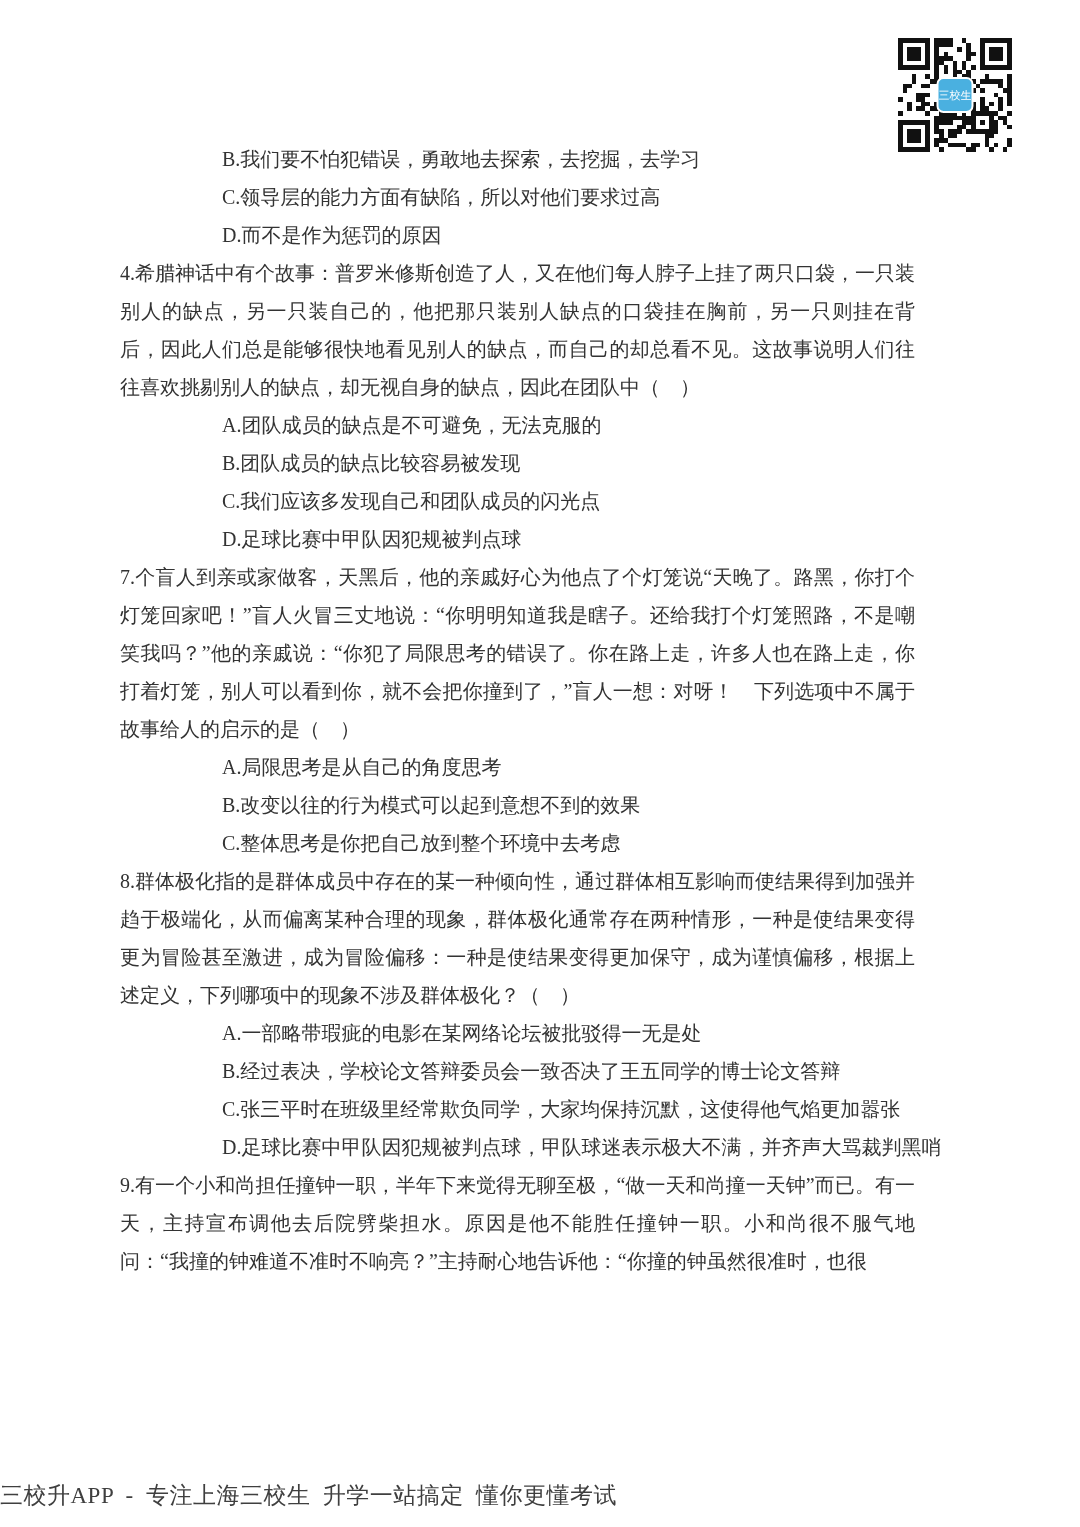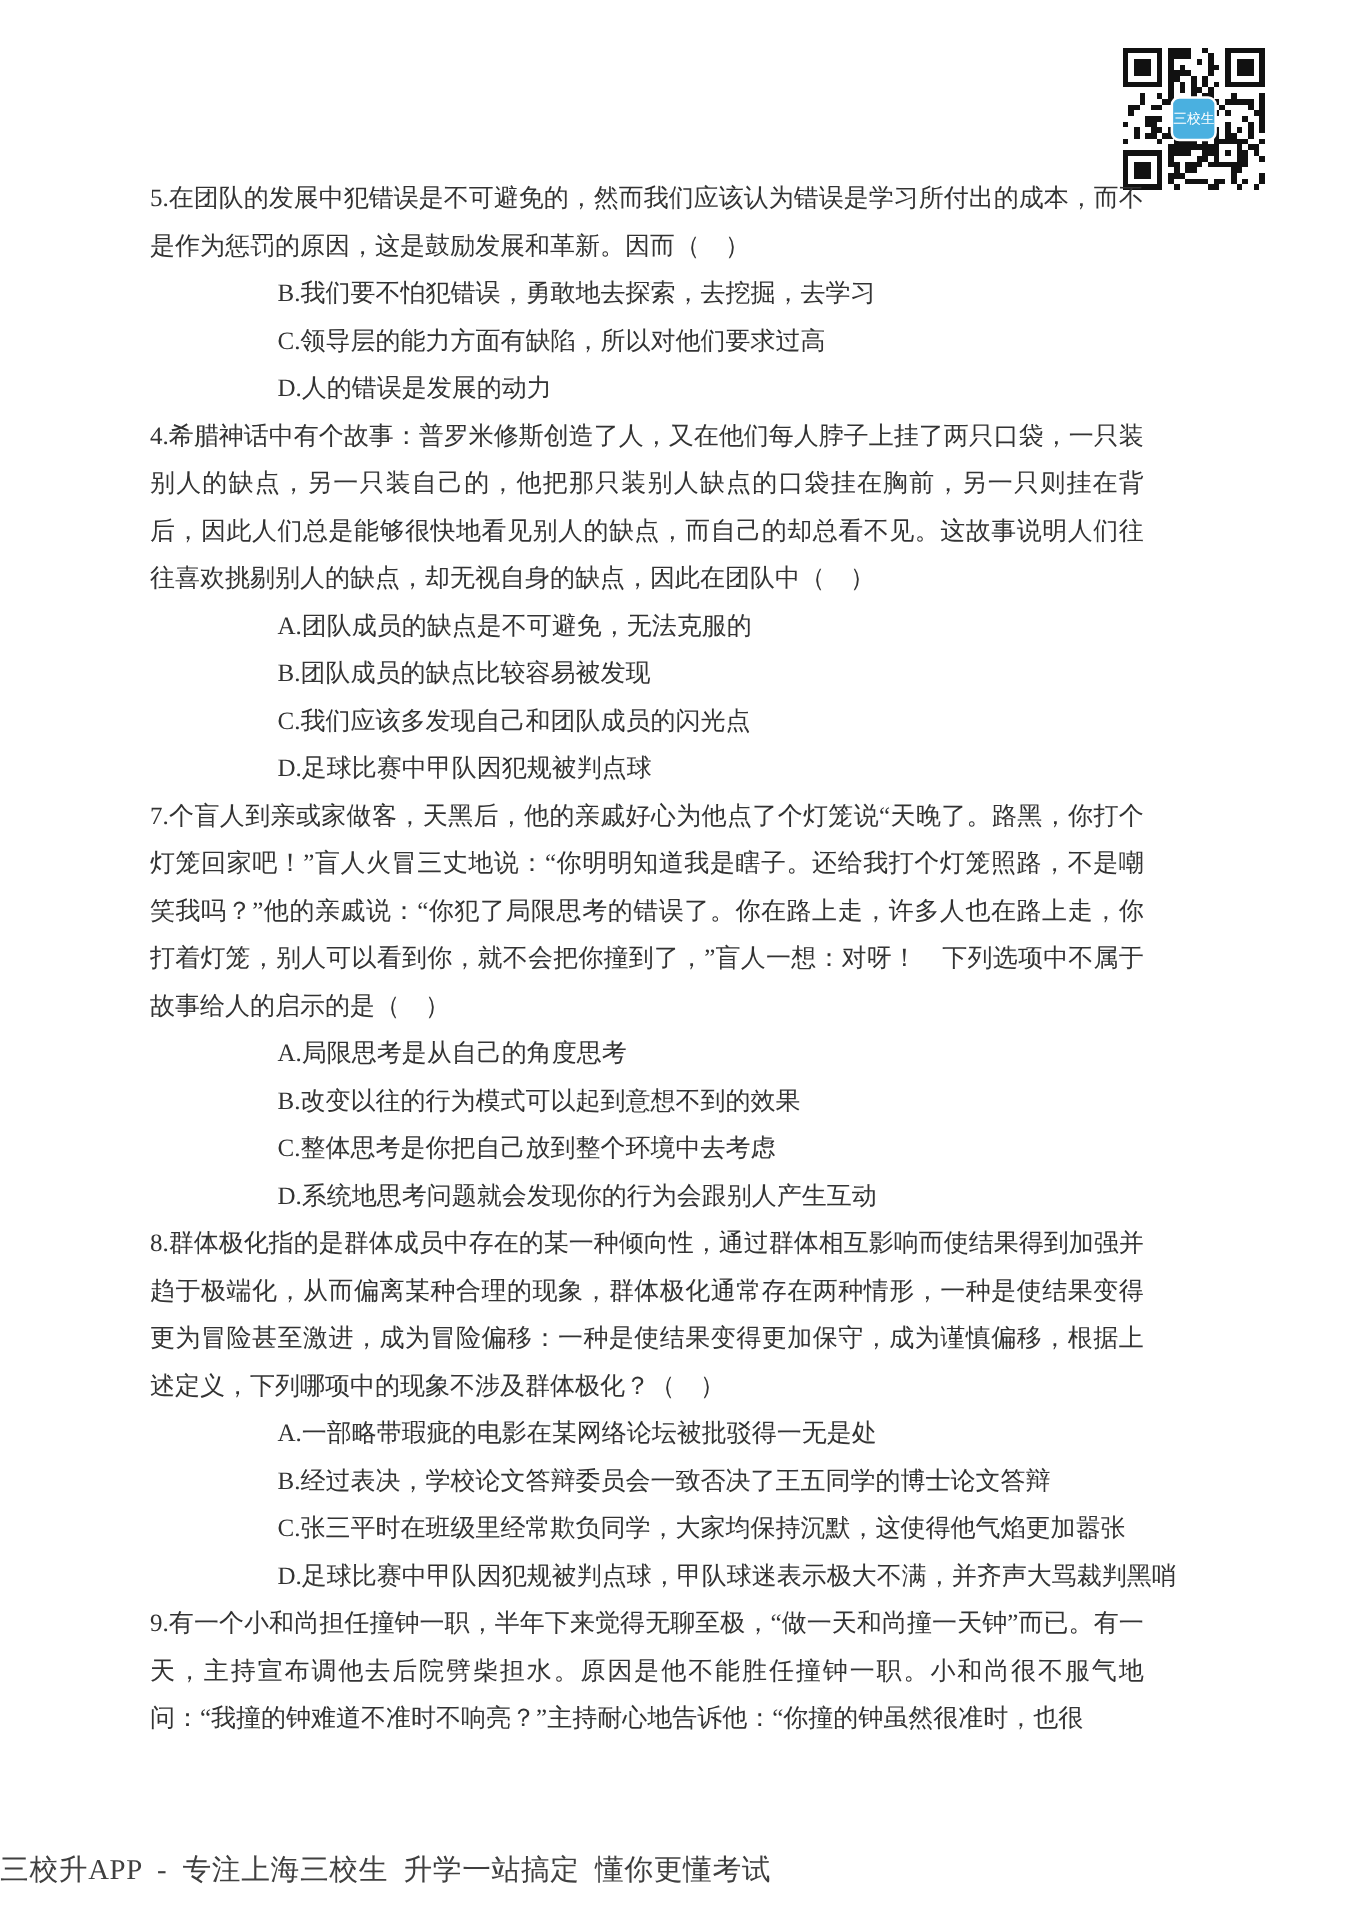--- a/index.html
+++ b/index.html
@@ -258,40 +258,38 @@
         <rect x="18" y="18" width="1" height="1" fill="#111111"></rect>
       </svg>
     <div class="qr-logo">
       <span>三校生</span>
     </div>
   </div>
 
   <main class="content">
 
     <section class="question">
-      <p class="stem">5.在团队的发展中犯错误是不可避免的，然而我们应该认为错误是学习所付出的成本，而不是作为惩罚的原因，这是鼓励发展和革新。因而（　）</p>
       <p class="option">B.我们要不怕犯错误，勇敢地去探索，去挖掘，去学习</p>
       <p class="option">C.领导层的能力方面有缺陷，所以对他们要求过高</p>
-      <p class="option">D.人的错误是发展的动力</p>
+      <p class="option">D.而不是作为惩罚的原因</p>
     </section>
 
     <section class="question">
       <p class="stem">4.希腊神话中有个故事：普罗米修斯创造了人，又在他们每人脖子上挂了两只口袋，一只装别人的缺点，另一只装自己的，他把那只装别人缺点的口袋挂在胸前，另一只则挂在背后，因此人们总是能够很快地看见别人的缺点，而自己的却总看不见。这故事说明人们往往喜欢挑剔别人的缺点，却无视自身的缺点，因此在团队中（　）</p>
       <p class="option">A.团队成员的缺点是不可避免，无法克服的</p>
       <p class="option">B.团队成员的缺点比较容易被发现</p>
       <p class="option">C.我们应该多发现自己和团队成员的闪光点</p>
       <p class="option">D.足球比赛中甲队因犯规被判点球</p>
     </section>
 
     <section class="question">
       <p class="stem">7.个盲人到亲或家做客，天黑后，他的亲戚好心为他点了个灯笼说“天晚了。路黑，你打个灯笼回家吧！”盲人火冒三丈地说：“你明明知道我是瞎子。还给我打个灯笼照路，不是嘲笑我吗？”他的亲戚说：“你犯了局限思考的错误了。你在路上走，许多人也在路上走，你打着灯笼，别人可以看到你，就不会把你撞到了，”盲人一想：对呀！　下列选项中不属于故事给人的启示的是（　）</p>
       <p class="option">A.局限思考是从自己的角度思考</p>
       <p class="option">B.改变以往的行为模式可以起到意想不到的效果</p>
       <p class="option">C.整体思考是你把自己放到整个环境中去考虑</p>
-      <p class="option">D.系统地思考问题就会发现你的行为会跟别人产生互动</p>
     </section>
 
     <section class="question">
       <p class="stem">8.群体极化指的是群体成员中存在的某一种倾向性，通过群体相互影响而使结果得到加强并趋于极端化，从而偏离某种合理的现象，群体极化通常存在两种情形，一种是使结果变得更为冒险甚至激进，成为冒险偏移：一种是使结果变得更加保守，成为谨慎偏移，根据上述定义，下列哪项中的现象不涉及群体极化？（　）</p>
       <p class="option">A.一部略带瑕疵的电影在某网络论坛被批驳得一无是处</p>
       <p class="option">B.经过表决，学校论文答辩委员会一致否决了王五同学的博士论文答辩</p>
       <p class="option">C.张三平时在班级里经常欺负同学，大家均保持沉默，这使得他气焰更加嚣张</p>
       <p class="option">D.足球比赛中甲队因犯规被判点球，甲队球迷表示极大不满，并齐声大骂裁判黑哨</p>
     </section>
 

